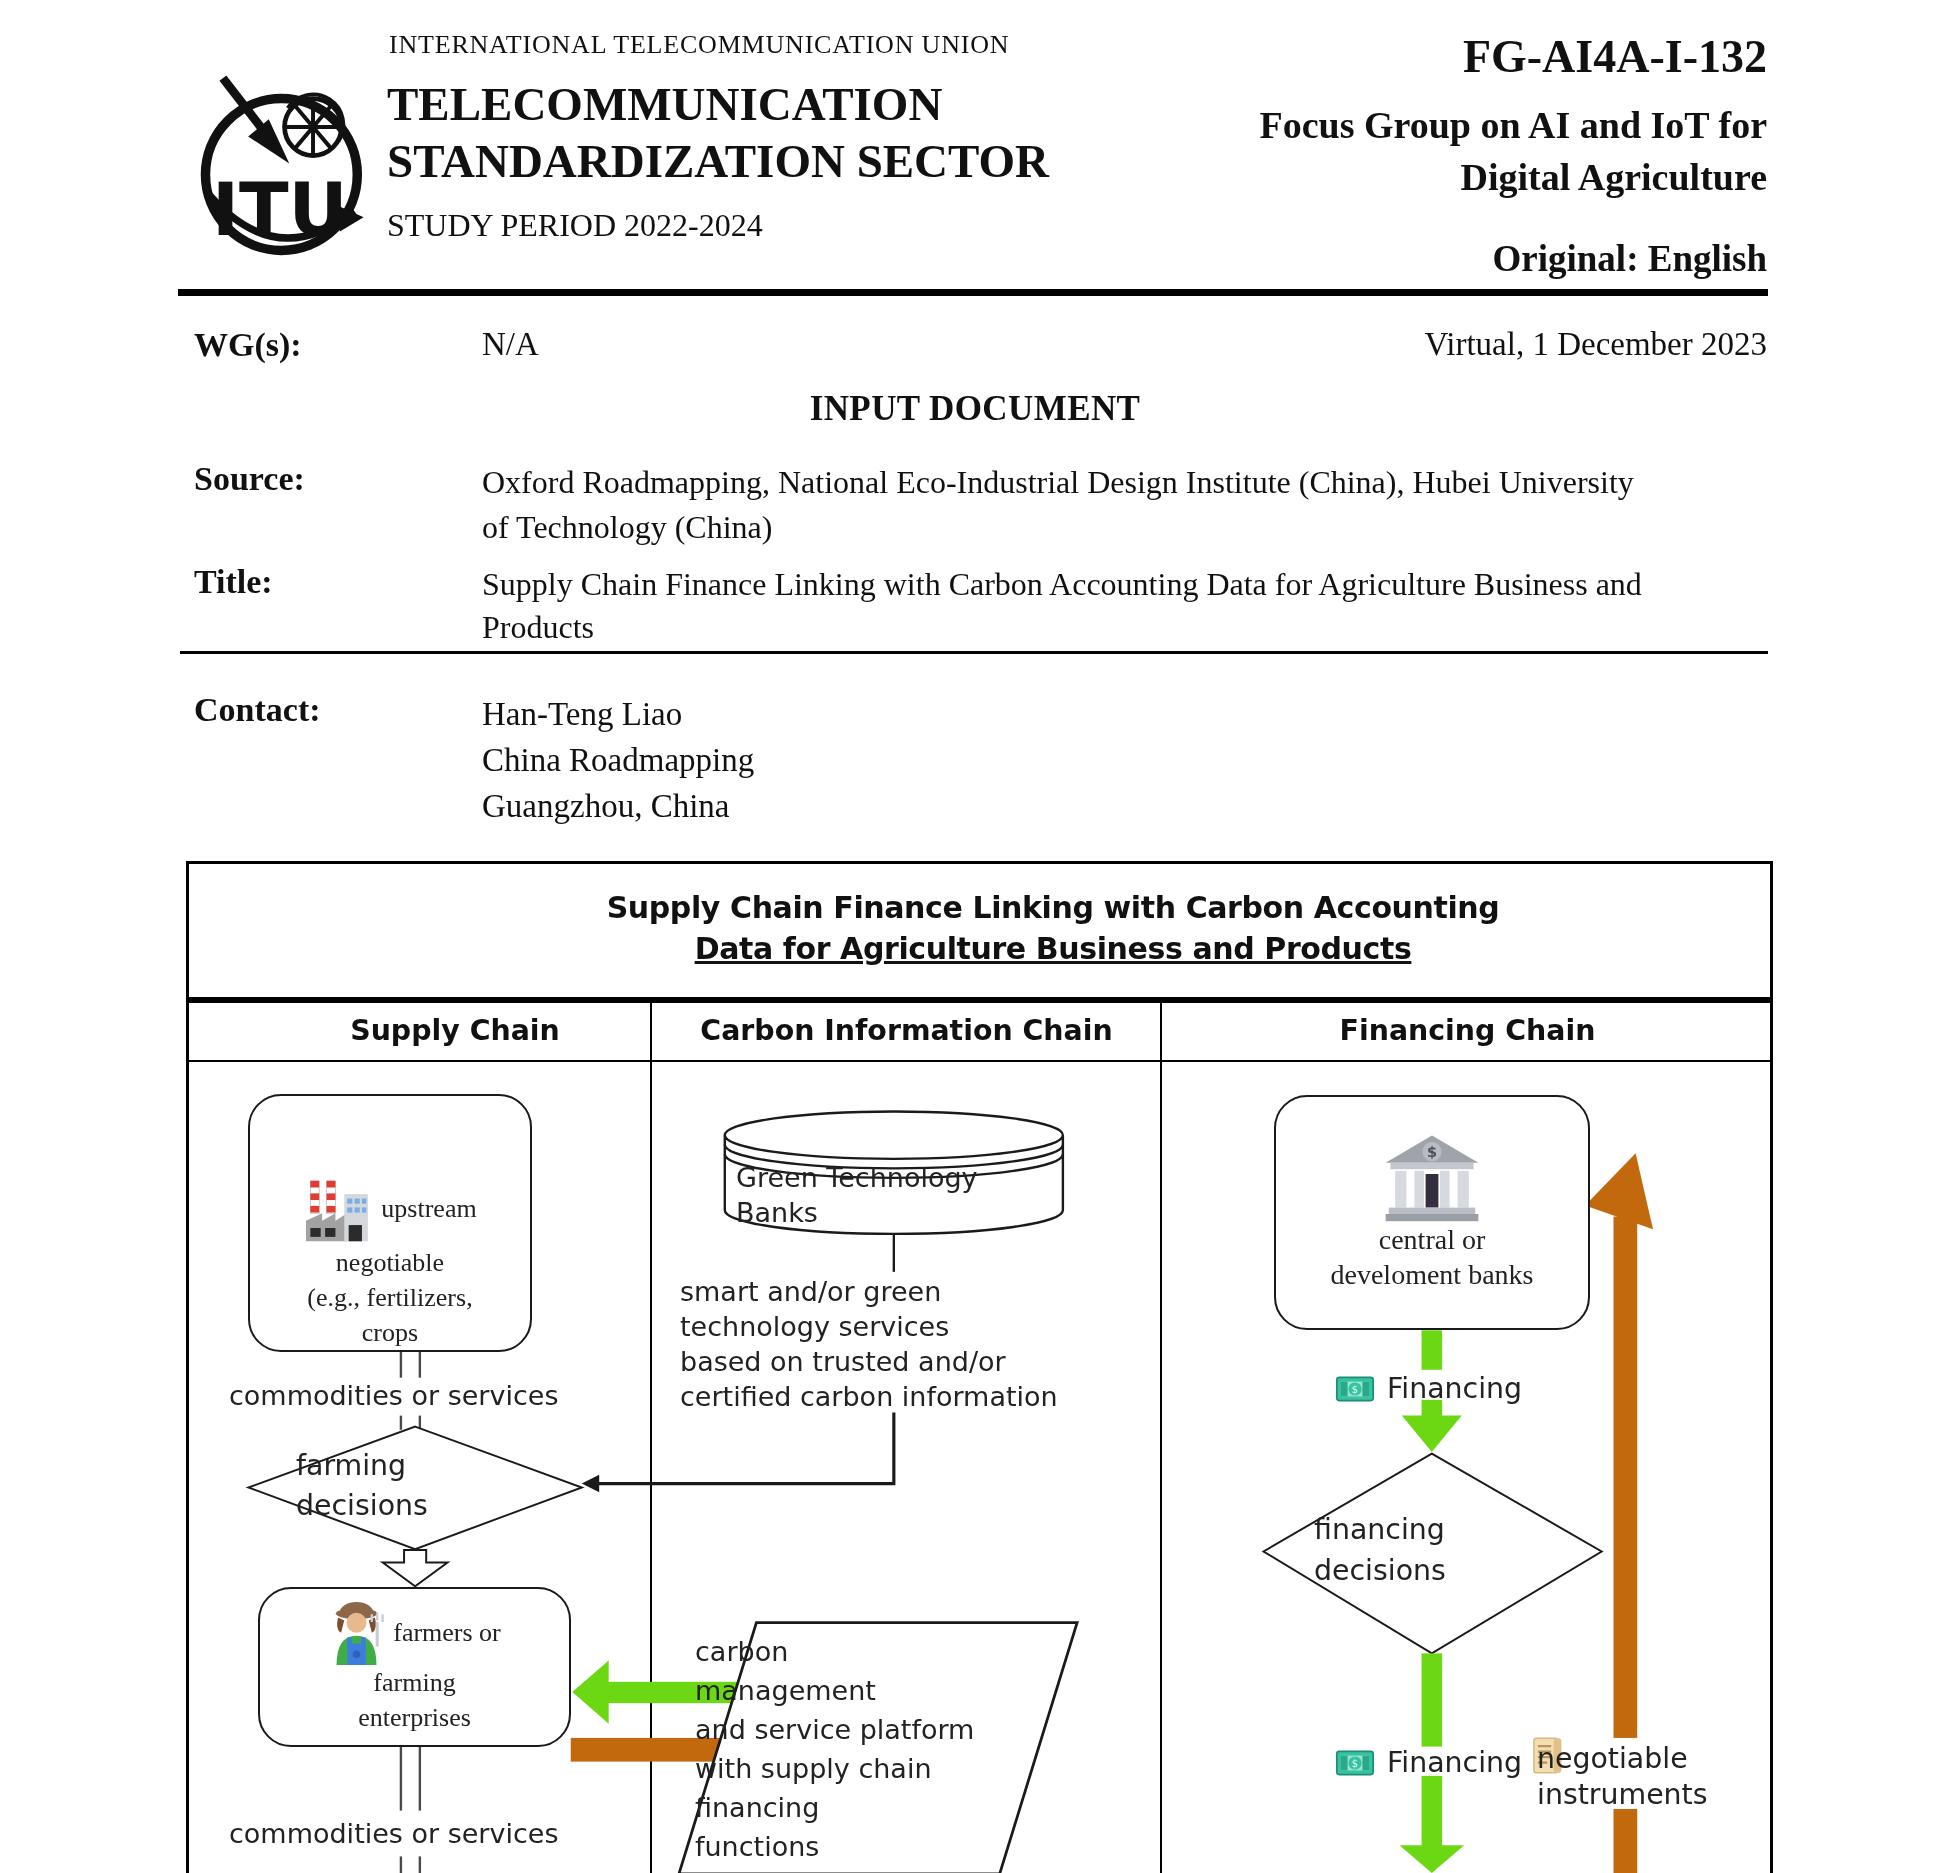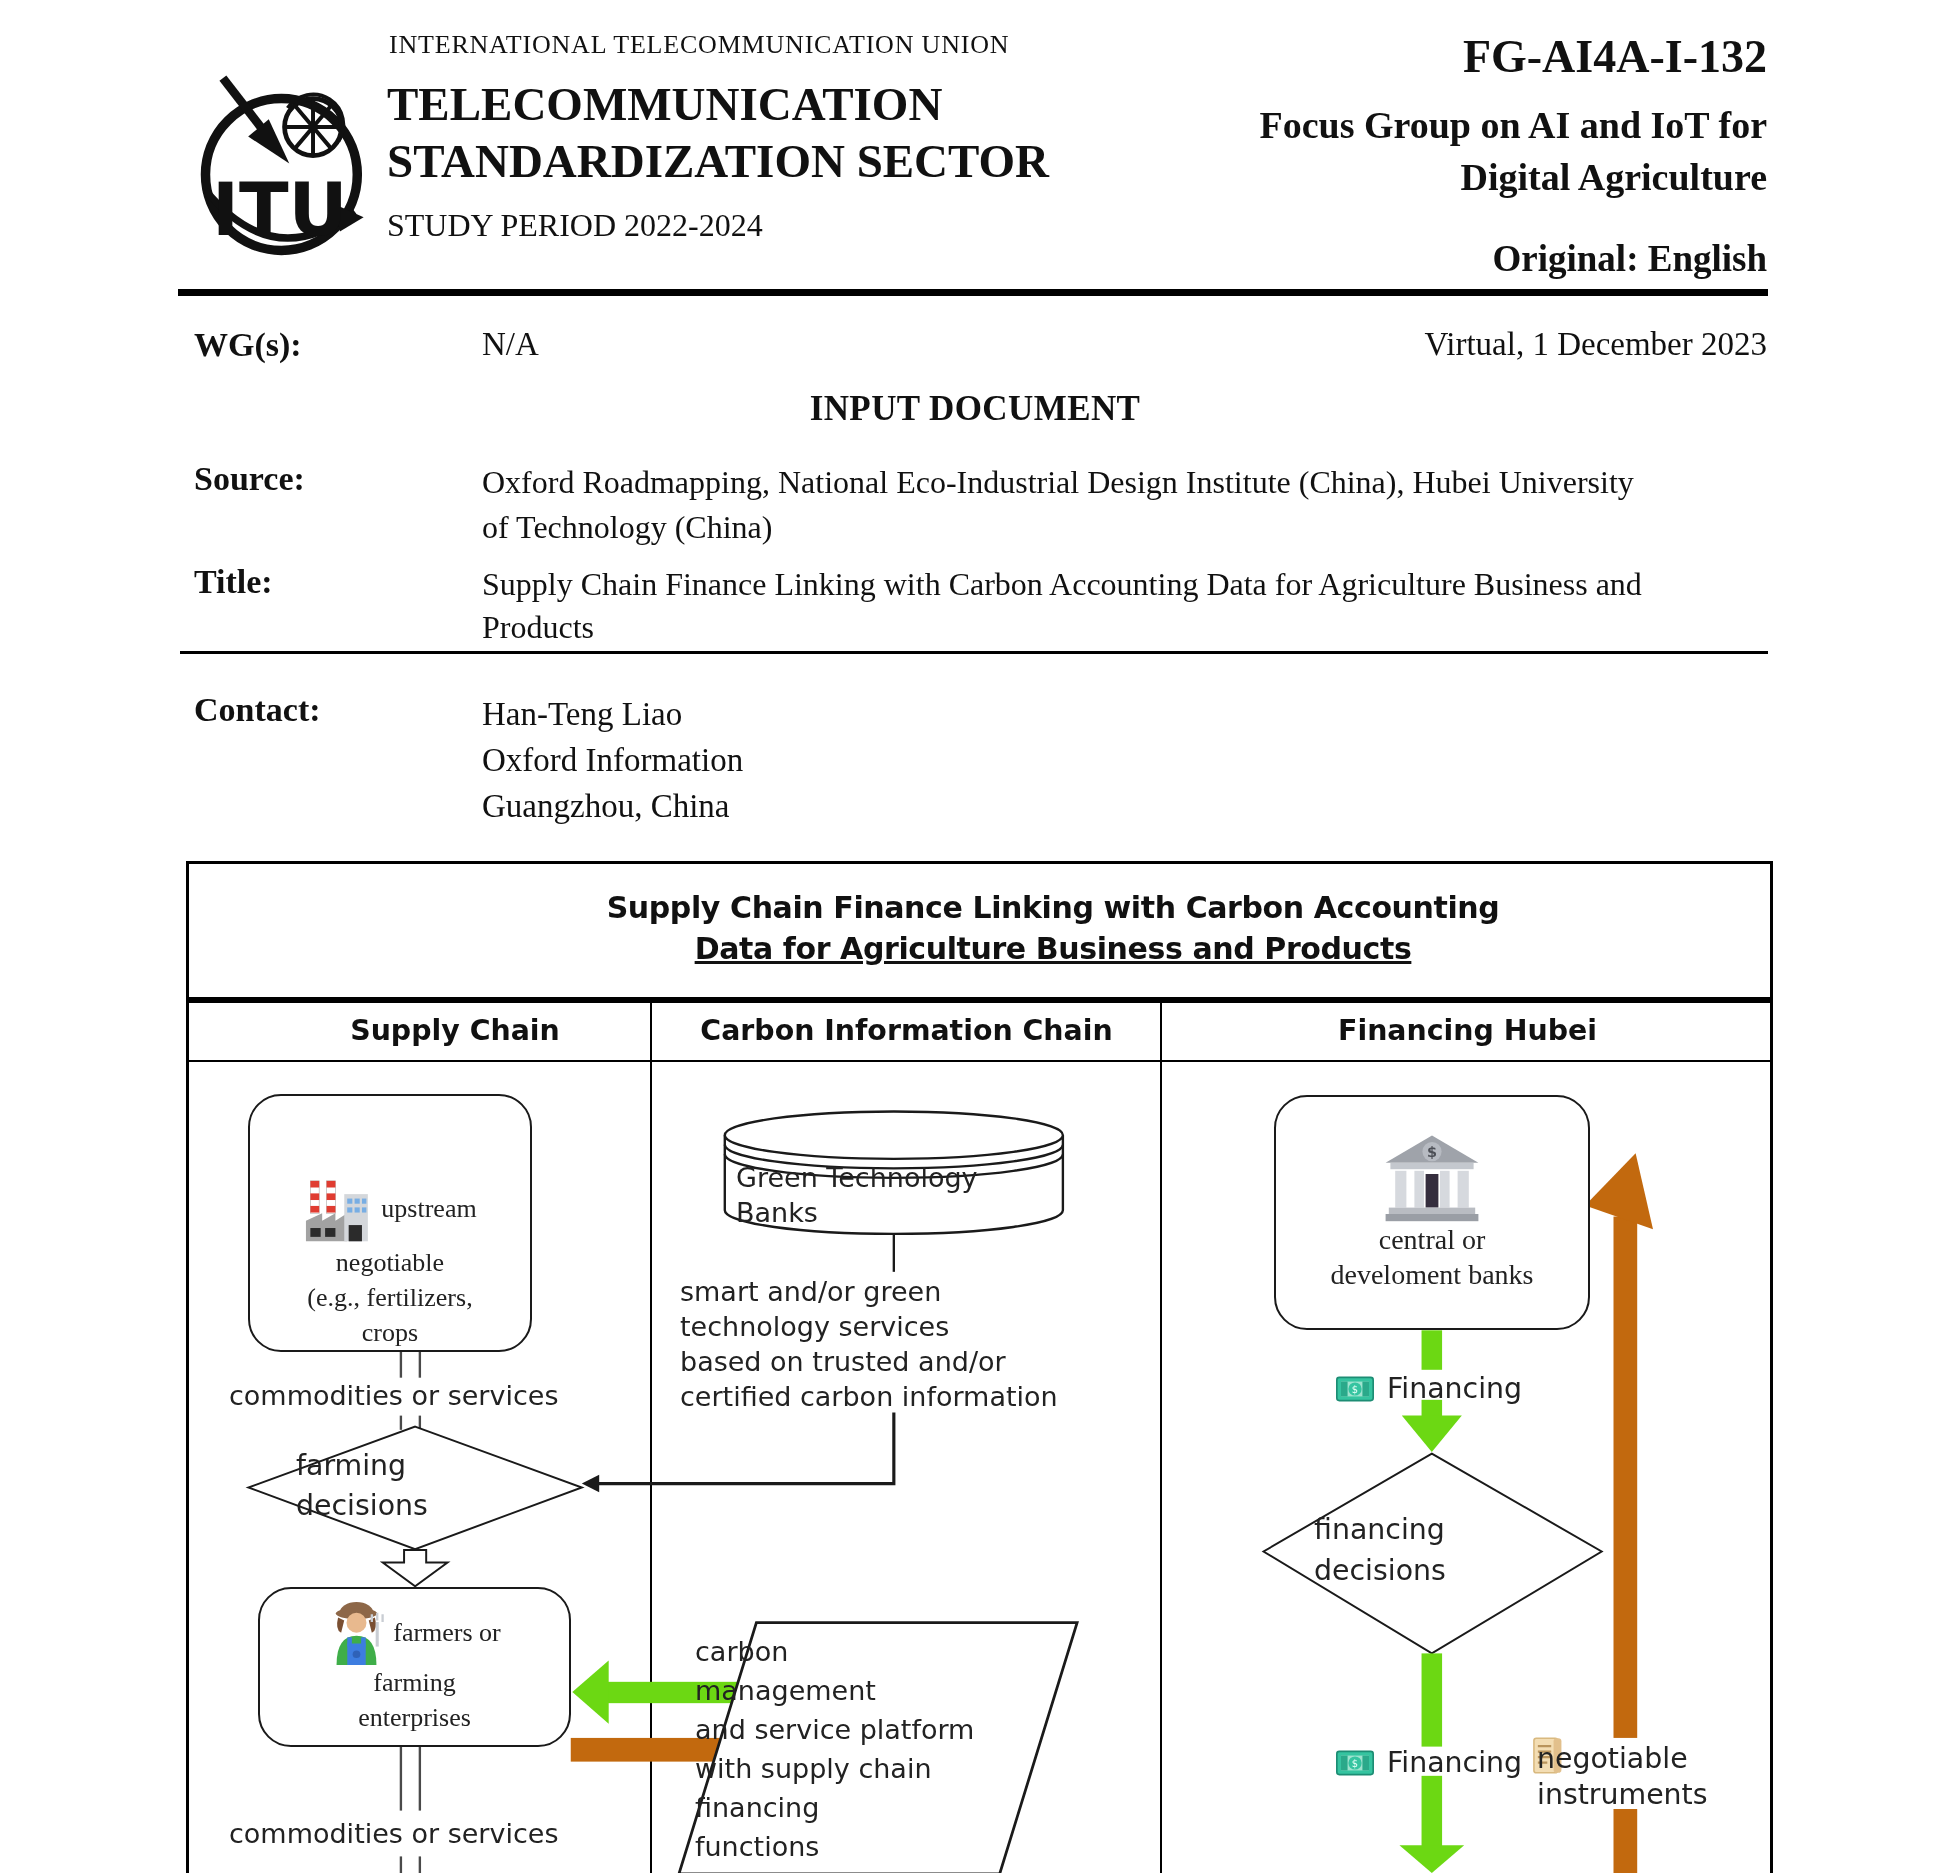--- a/index.html
+++ b/index.html
@@ -87,36 +87,36 @@
 <div class="abs serif meta-val" style="top:460px; width:1177px;">Oxford Roadmapping, National Eco-Industrial Design Institute (China), Hubei University of Technology (China)</div>
 
 <div class="abs serif meta-label" style="top:563px;">Title:</div>
 <div class="abs serif meta-val" style="top:563px; width:1177px; line-height:43px;">Supply Chain Finance Linking with Carbon Accounting Data for Agriculture Business and Products</div>
 
 <div class="abs rule2"></div>
 
 <div class="abs serif meta-label" style="top:691px;">Contact:</div>
 <div class="abs serif" style="left:482px; top:691px; font-size:33px; line-height:46px;">
   <div>Han-Teng Liao</div>
-  <div>Oxford Information</div>
+  <div>China Roadmapping</div>
   <div>Guangzhou, China</div>
 </div>
 
 <div class="abs diag-box"></div>
 <div class="abs sans diag-title nowrap" style="left:1053px; top:890px;">Supply Chain Finance Linking with Carbon Accounting</div>
 <div class="abs sans diag-title nowrap" style="left:1053px; top:931px;text-decoration:underline;">Data for Agriculture Business and Products</div>
 
 <div class="abs hdr-topline"></div>
 <div class="abs hdr-botline"></div>
 <div class="abs vsep" style="left:650px;"></div>
 <div class="abs vsep" style="left:1160px;"></div>
 
 <div class="abs sans hdr-cell" style="left:186px; width:538px;">Supply Chain</div>
 <div class="abs sans hdr-cell" style="left:653px; width:507px;">Carbon Information Chain</div>
-<div class="abs sans hdr-cell" style="left:1162px; width:611px;">Financing Hubei</div>
+<div class="abs sans hdr-cell" style="left:1162px; width:611px;">Financing Chain</div>
 
 <svg class="abs overlay" viewBox="0 0 2470 2371">
 
   <g stroke="#4a4a4a" stroke-width="3">
     <line x1="507" y1="1710" x2="507" y2="1744"></line>
       <line x1="531" y1="1710" x2="531" y2="1744"></line>
   </g>
   <g stroke="#4a4a4a" stroke-width="3">
     <line x1="507" y1="1792" x2="507" y2="1810"></line>
       <line x1="531" y1="1792" x2="531" y2="1810"></line>

